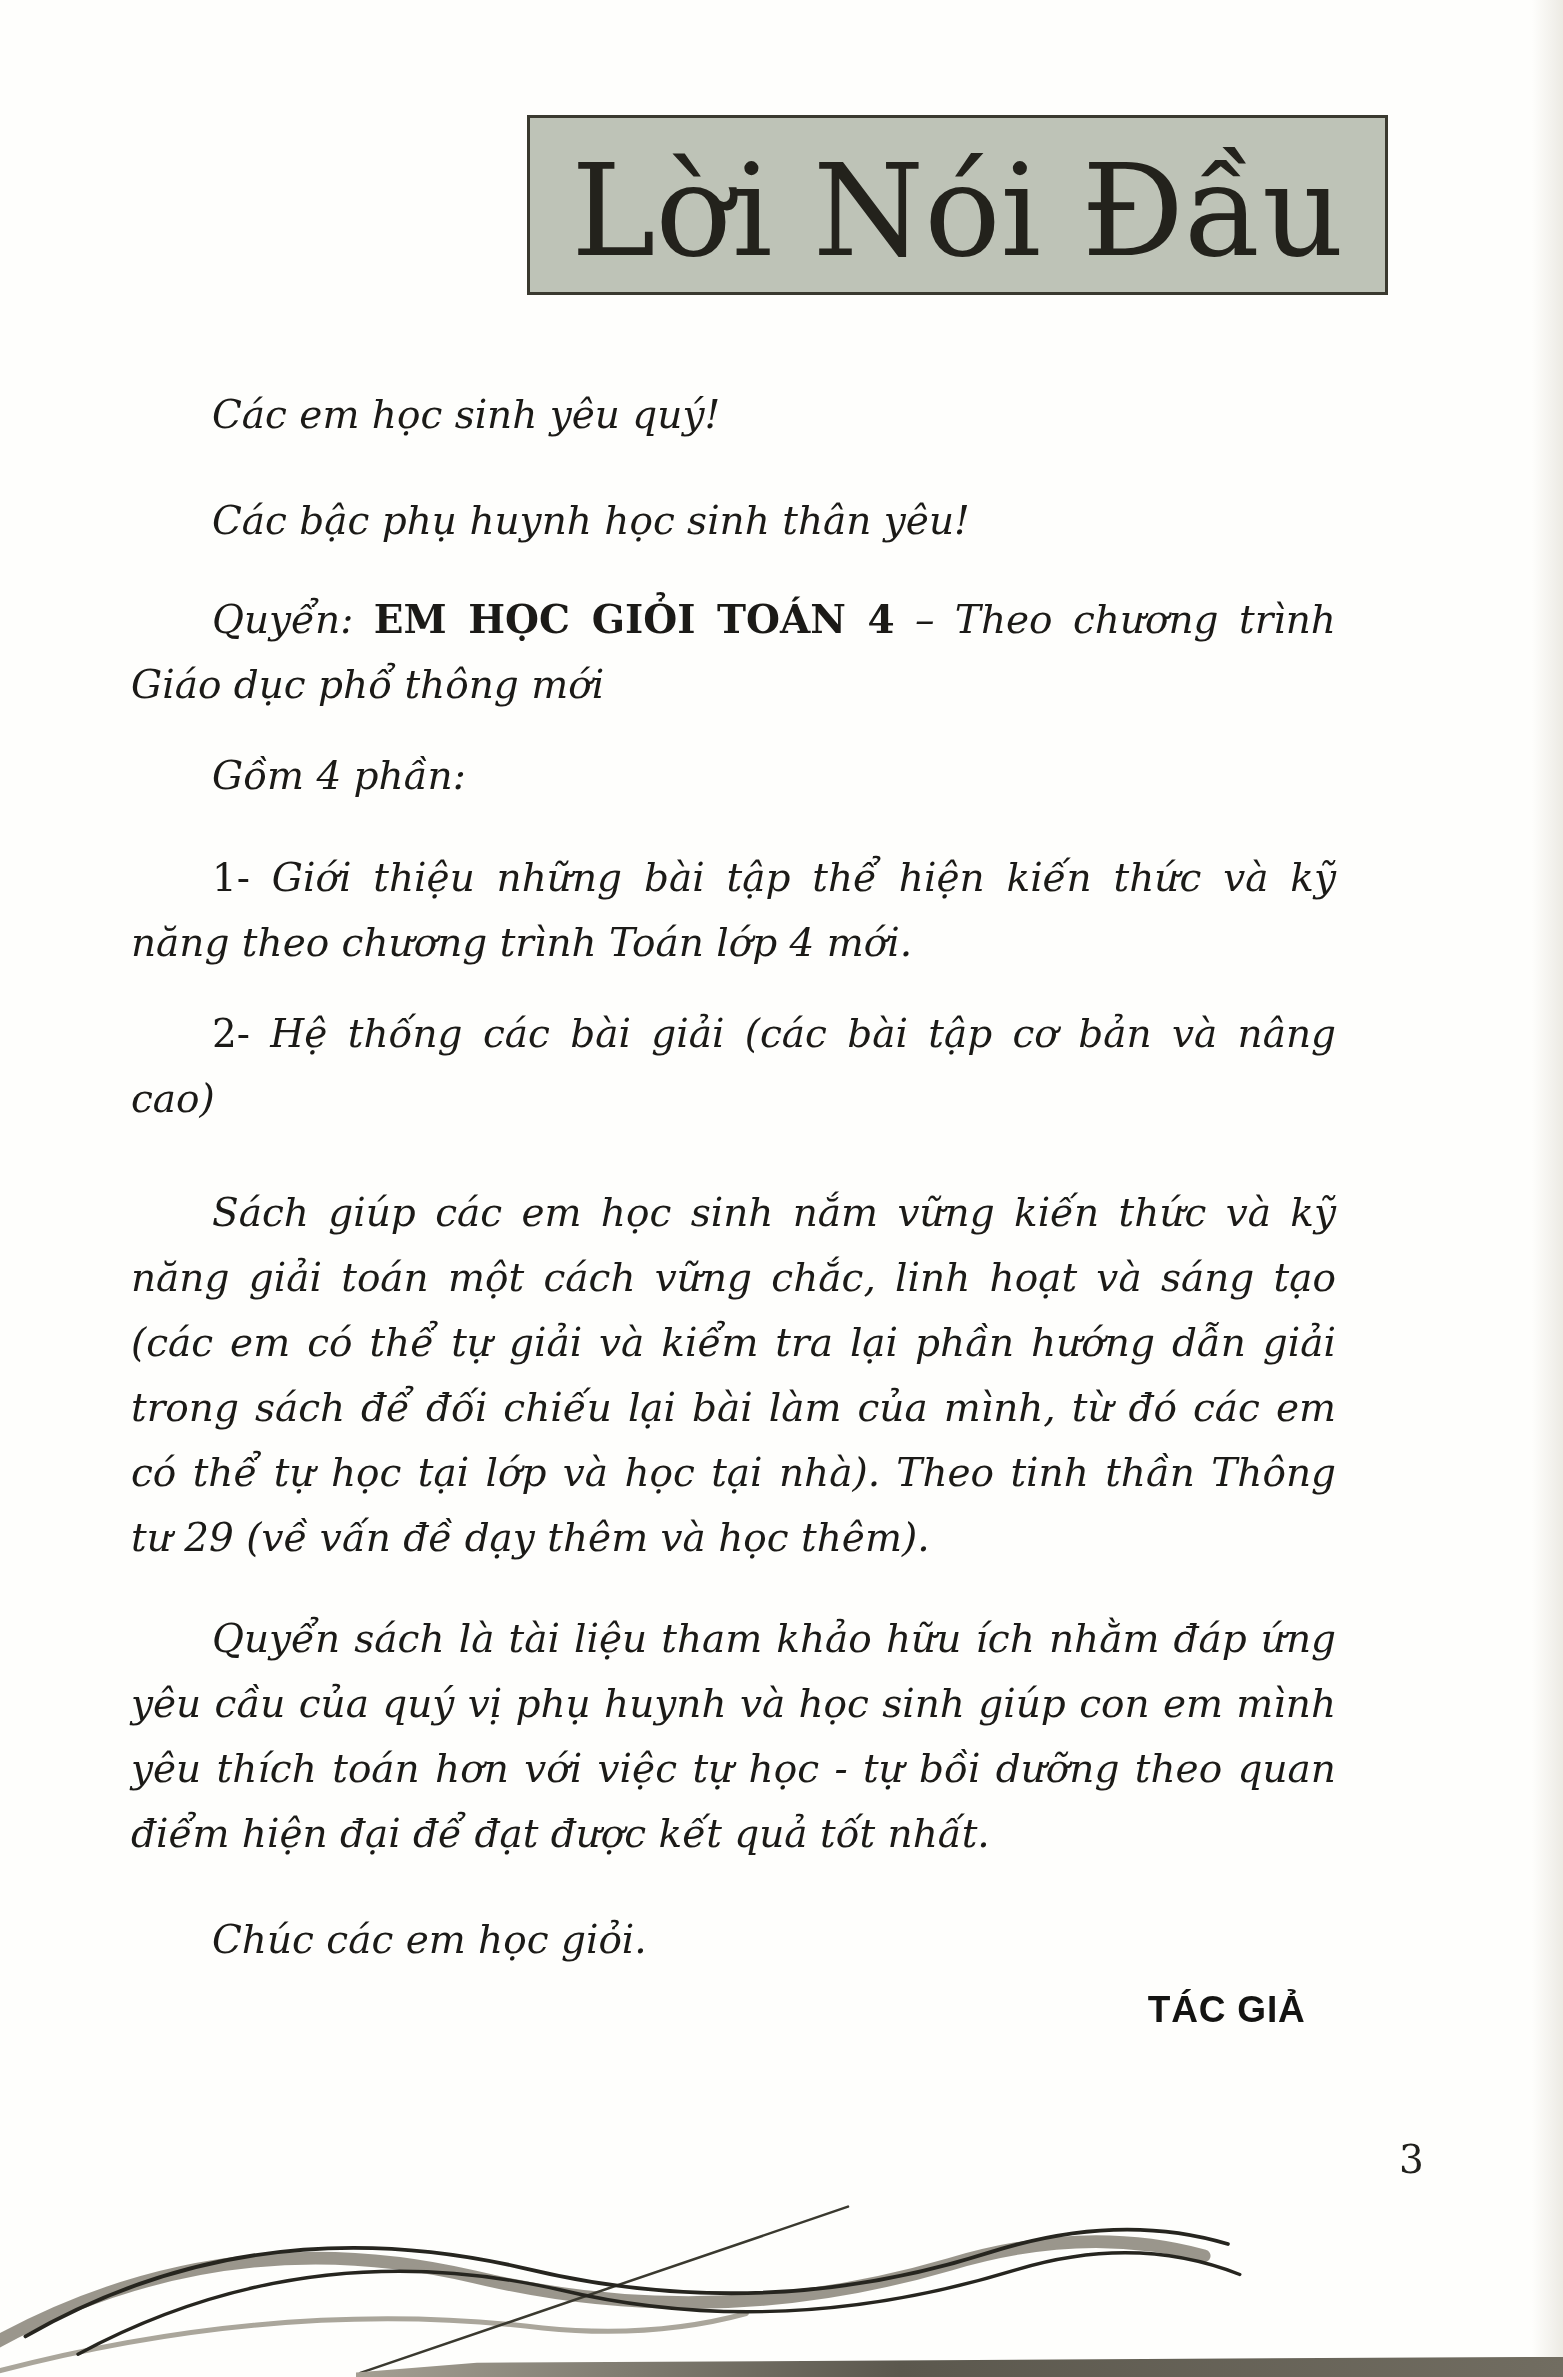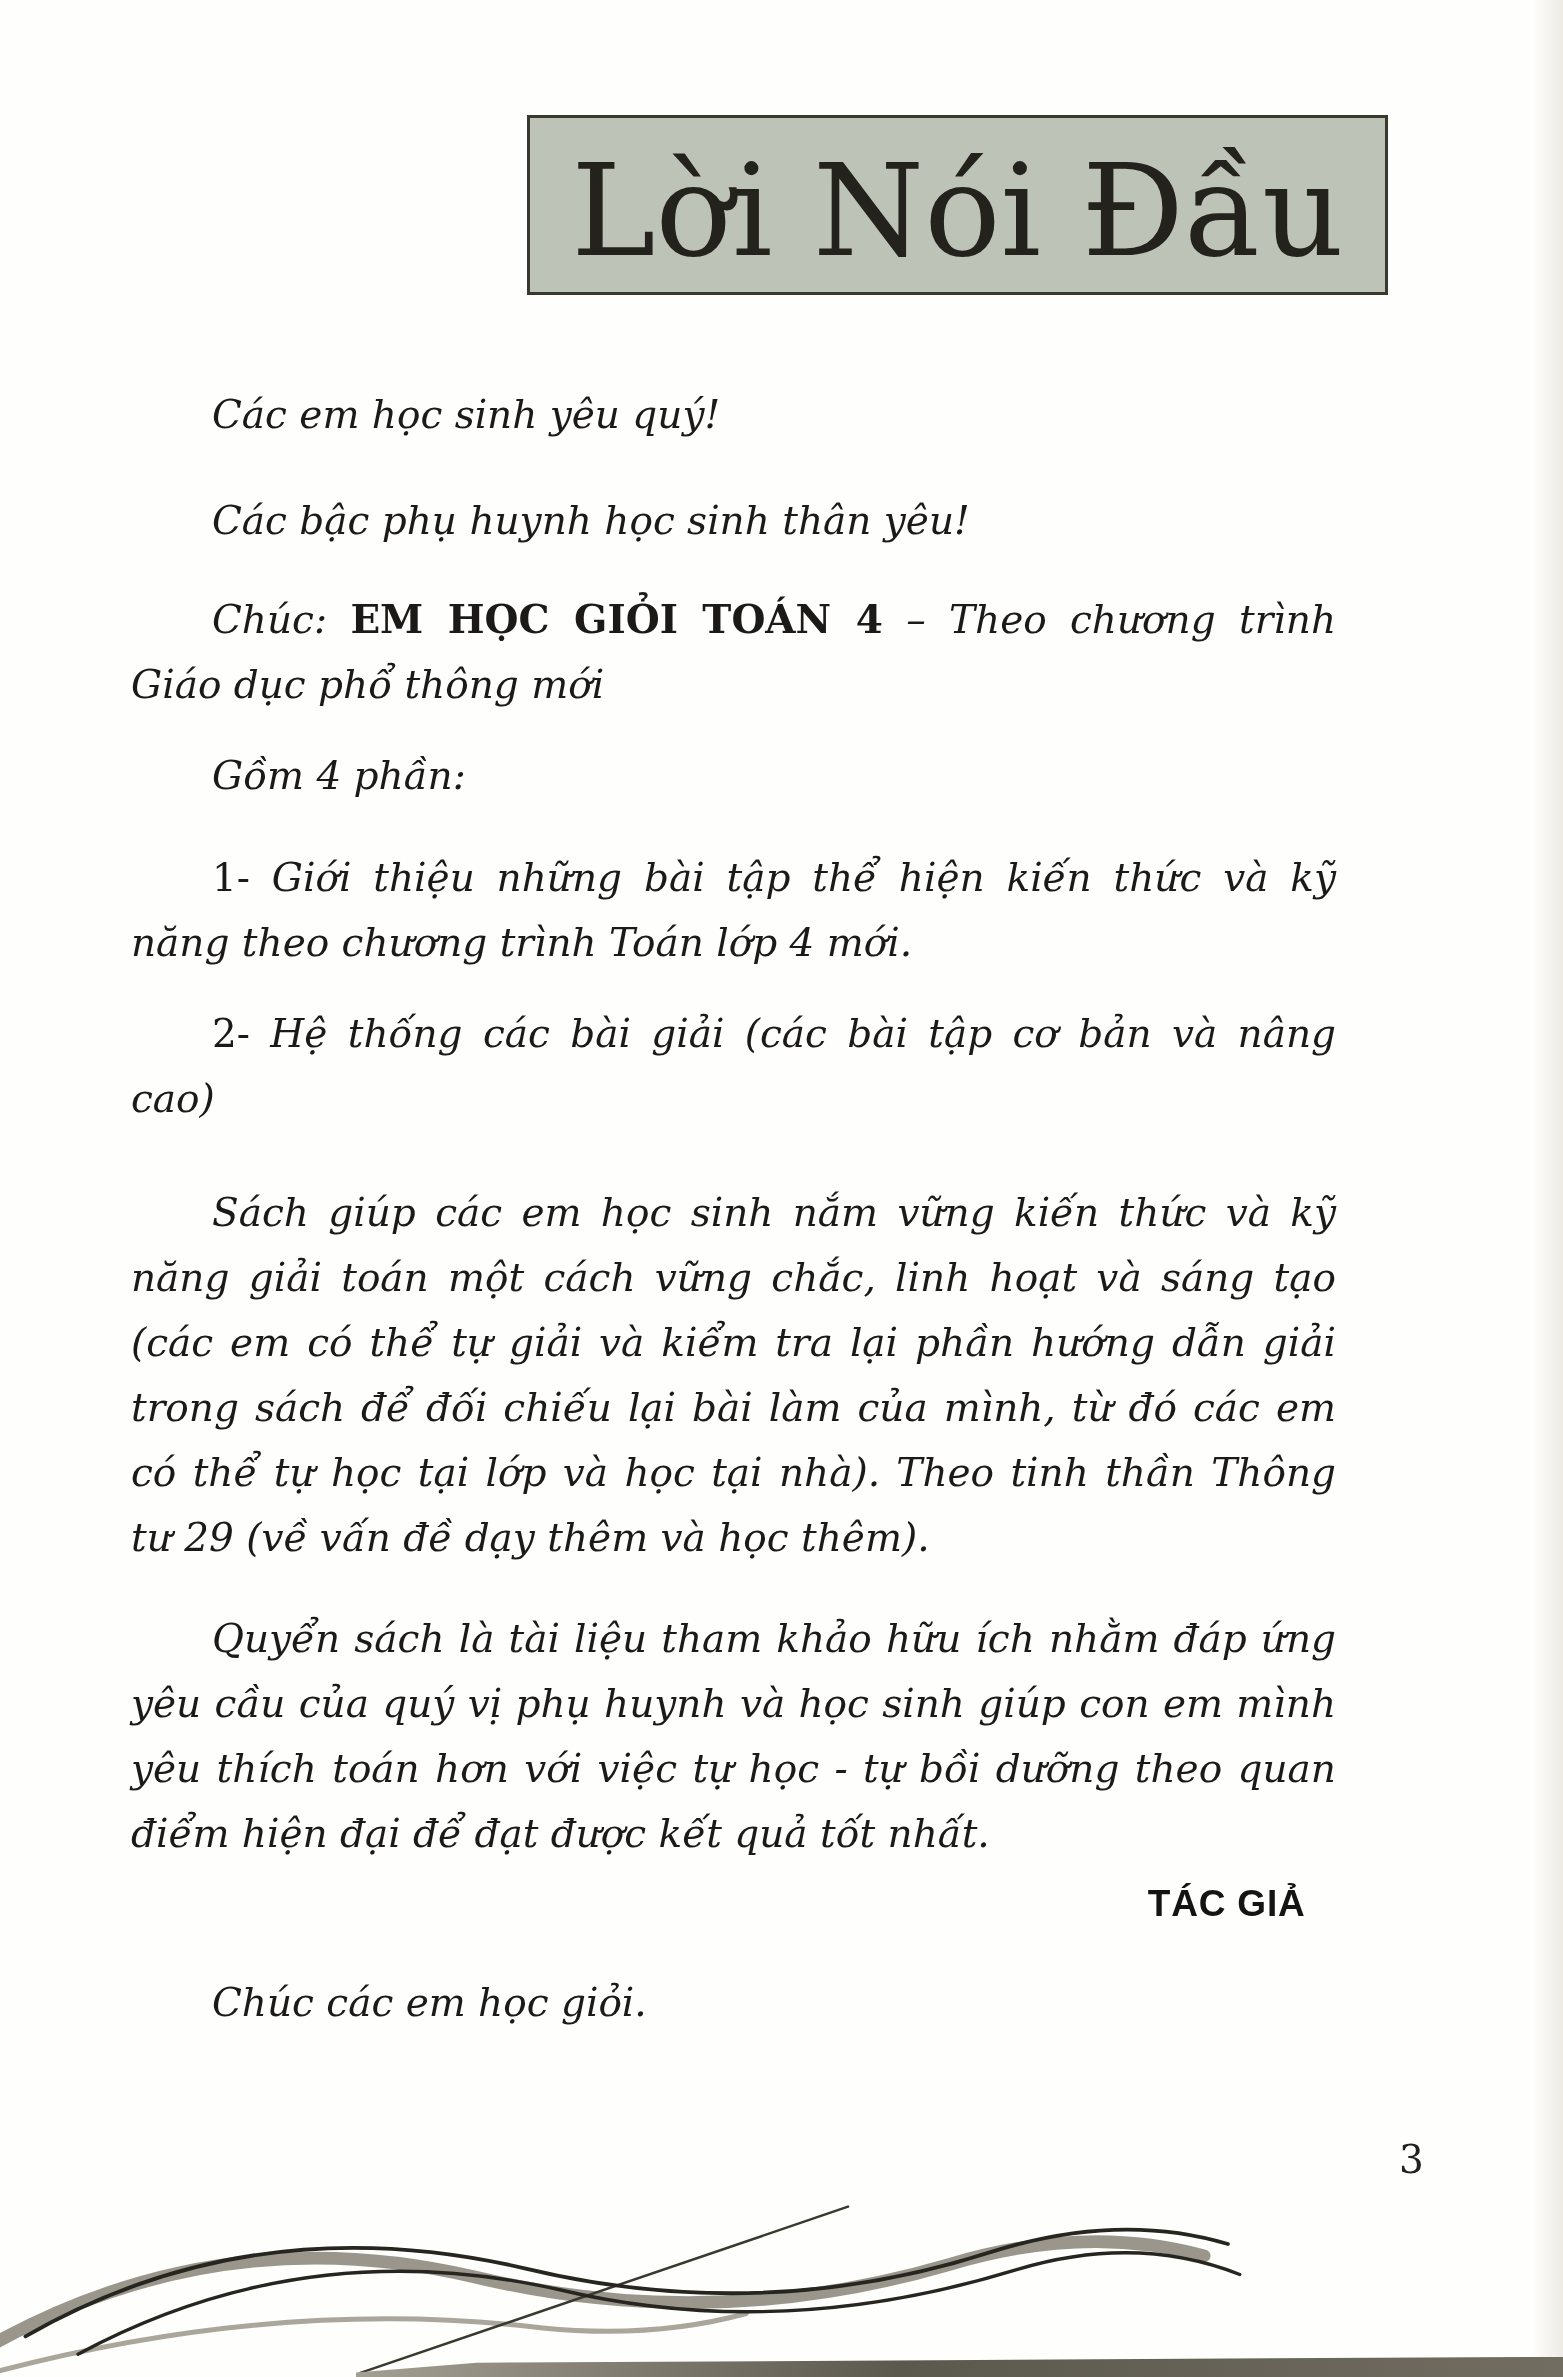--- a/index.html
+++ b/index.html
@@ -82,28 +82,28 @@
 
   <div class="scan-edge-right"></div>
 
   <div class="banner">
     <span class="banner-title">Lời Nói Đầu</span>
   </div>
 
   <div class="bodytext">
     <p class="para p1">Các em học sinh yêu quý!</p>
     <p class="para p2">Các bậc phụ huynh học sinh thân yêu!</p>
-    <p class="para p3"><span>Chúc: </span><span class="book-title">EM HỌC GIỎI TOÁN 4</span><span> – Theo chương trình Giáo dục phổ thông mới</span></p>
+    <p class="para p3"><span>Quyển: </span><span class="book-title">EM HỌC GIỎI TOÁN 4</span><span> – Theo chương trình Giáo dục phổ thông mới</span></p>
     <p class="para p4">Gồm 4 phần:</p>
     <p class="para li1"><span class="item-marker">1-</span><span> Giới thiệu những bài tập thể hiện kiến thức và kỹ năng theo chương trình Toán lớp 4 mới.</span></p>
     <p class="para li2"><span class="item-marker">2-</span><span> Hệ thống các bài giải (các bài tập cơ bản và nâng cao)</span></p>
     <p class="para p5">Sách giúp các em học sinh nắm vững kiến thức và kỹ năng giải toán một cách vững chắc, linh hoạt và sáng tạo (các em có thể tự giải và kiểm tra lại phần hướng dẫn giải trong sách để đối chiếu lại bài làm của mình, từ đó các em có thể tự học tại lớp và học tại nhà). Theo tinh thần Thông tư 29 (về vấn đề dạy thêm và học thêm).</p>
     <p class="para p7">Quyển sách là tài liệu tham khảo hữu ích nhằm đáp ứng yêu cầu của quý vị phụ huynh và học sinh giúp con em mình yêu thích toán hơn với việc tự học - tự bồi dưỡng theo quan điểm hiện đại để đạt được kết quả tốt nhất.</p>
+    <p class="para p8">Chúc các em học giỏi.</p>
     <p class="para signature">TÁC GIẢ</p>
-    <p class="para p8">Chúc các em học giỏi.</p>
   </div>
 
   <div class="page-number">3</div>
 
   <svg class="waves" viewBox="0 0 1500 244">
     <path d="M -10 205 Q 260 55 560 125 Q 840 192 1120 110 Q 1280 62 1420 100" fill="none" stroke="#8f8b80" stroke-width="15" stroke-linecap="round" opacity="0.9"></path>
     <path d="M -10 238 Q 330 148 640 185 Q 770 198 880 168" fill="none" stroke="#aaa69b" stroke-width="6" stroke-linecap="round"></path>
     <path d="M 425 238 L 1000 42" fill="none" stroke="#3a392f" stroke-width="3" stroke-linecap="round"></path>
     <path d="M 30 195 Q 300 40 620 115 Q 900 182 1170 95 Q 1320 48 1448 86" fill="none" stroke="#26251f" stroke-width="4.5" stroke-linecap="round"></path>
     <path d="M 92 216 Q 360 72 660 140 Q 920 202 1200 116 Q 1340 74 1462 122" fill="none" stroke="#26251f" stroke-width="4" stroke-linecap="round"></path>

